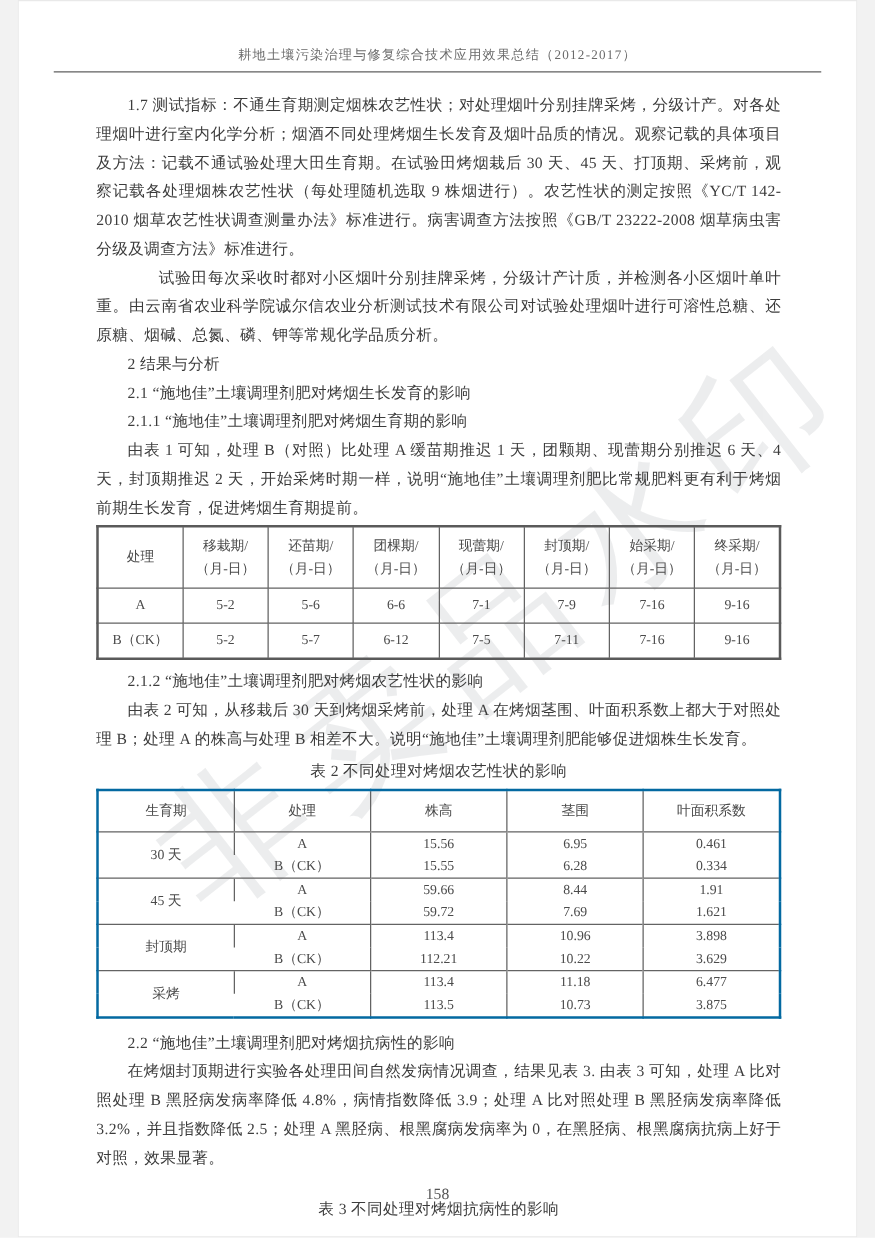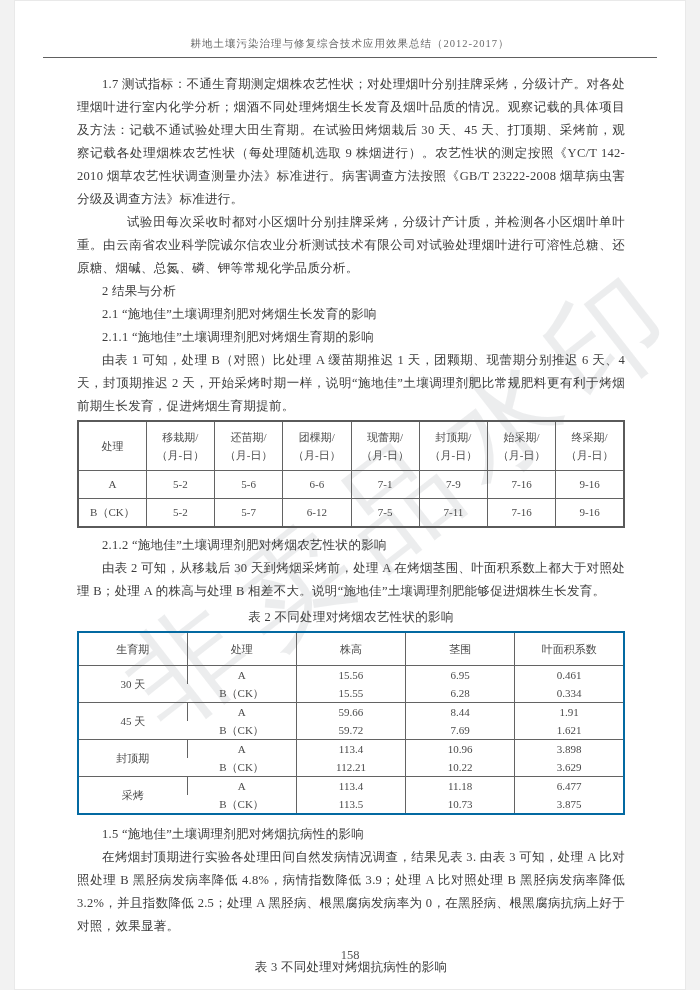--- a/index.html
+++ b/index.html
@@ -195,19 +195,19 @@
       </tr>
       <tr>
         <td>B（CK）</td>
         <td>113.5</td>
         <td>10.73</td>
         <td>3.875</td>
       </tr>
     </tbody>
       </table>
 
-    <p class="sp8">1.5 “施地佳”土壤调理剂肥对烤烟抗病性的影响</p>
+    <p class="sp8">2.2 “施地佳”土壤调理剂肥对烤烟抗病性的影响</p>
     <p>在烤烟封顶期进行实验各处理田间自然发病情况调查，结果见表 3. 由表 3 可知，处理 A 比对照处理 B 黑胫病发病率降低 4.8%，病情指数降低 3.9；处理 A 比对照处理 B 黑胫病发病率降低 3.2%，并且指数降低 2.5；处理 A 黑胫病、根黑腐病发病率为 0，在黑胫病、根黑腐病抗病上好于对照，效果显著。</p>
     <div class="caption caption3">表 3 不同处理对烤烟抗病性的影响</div>
   </div>
 
   <div class="page-number">158</div>
 </div>
 
 </body></html>

